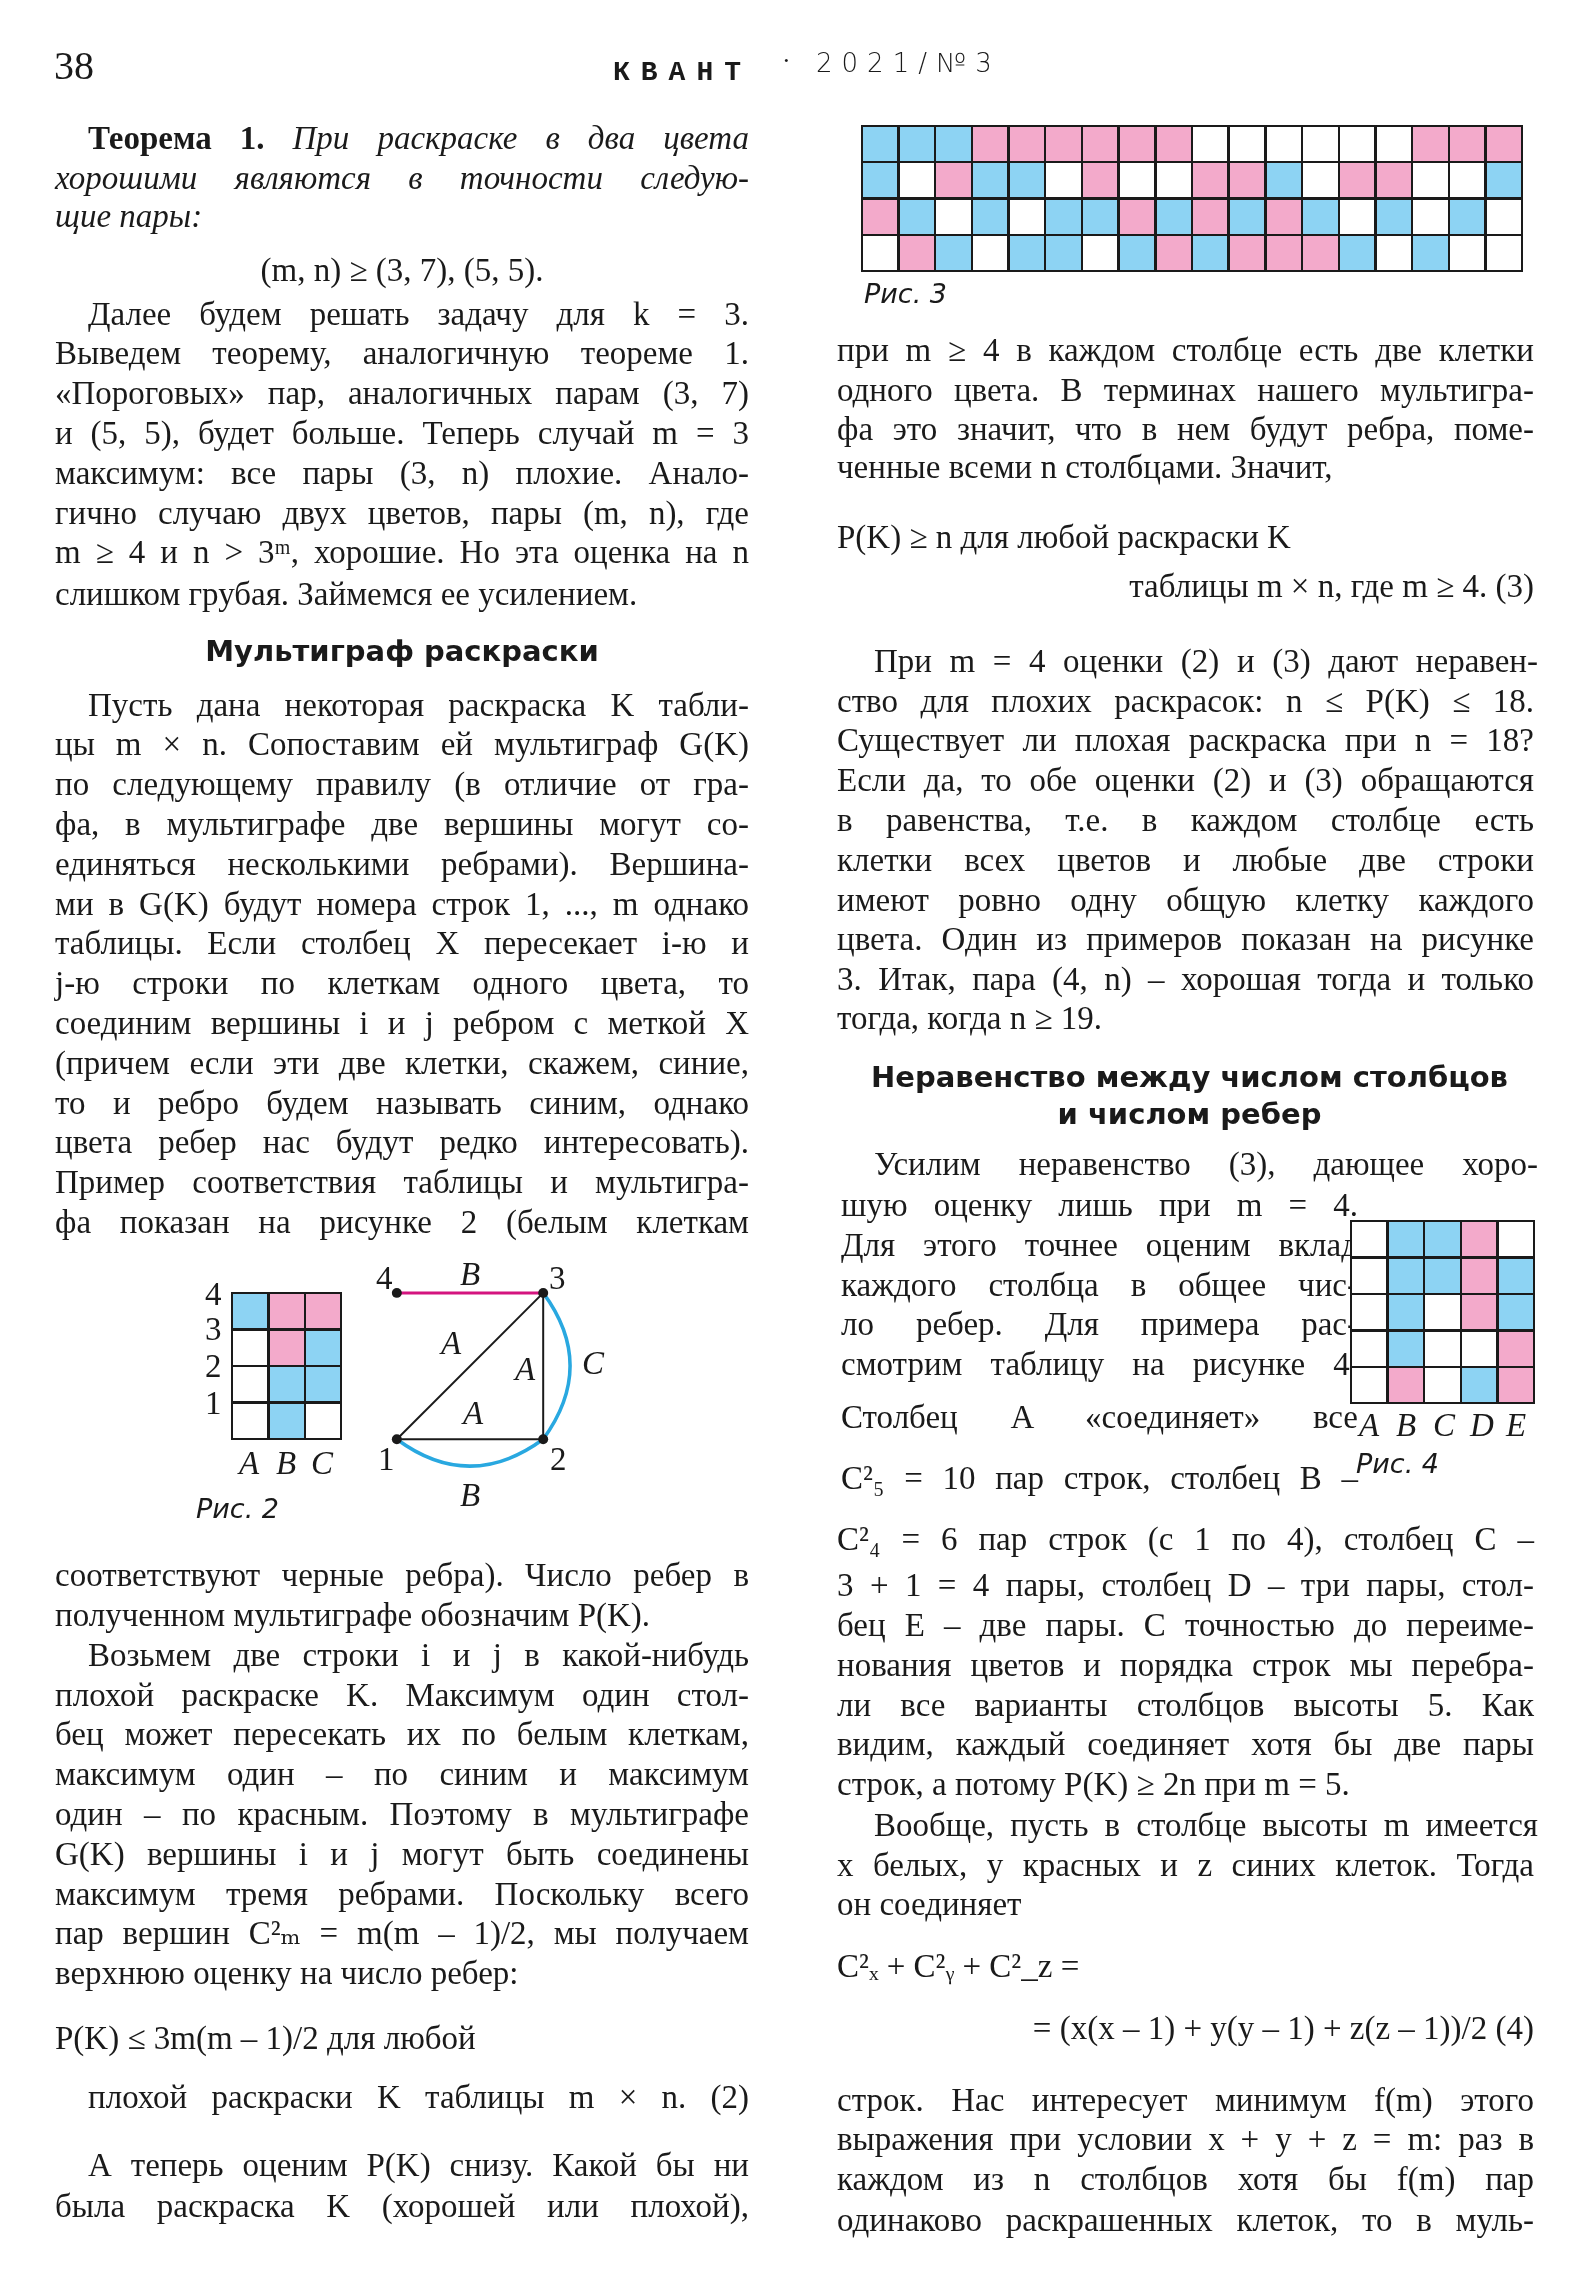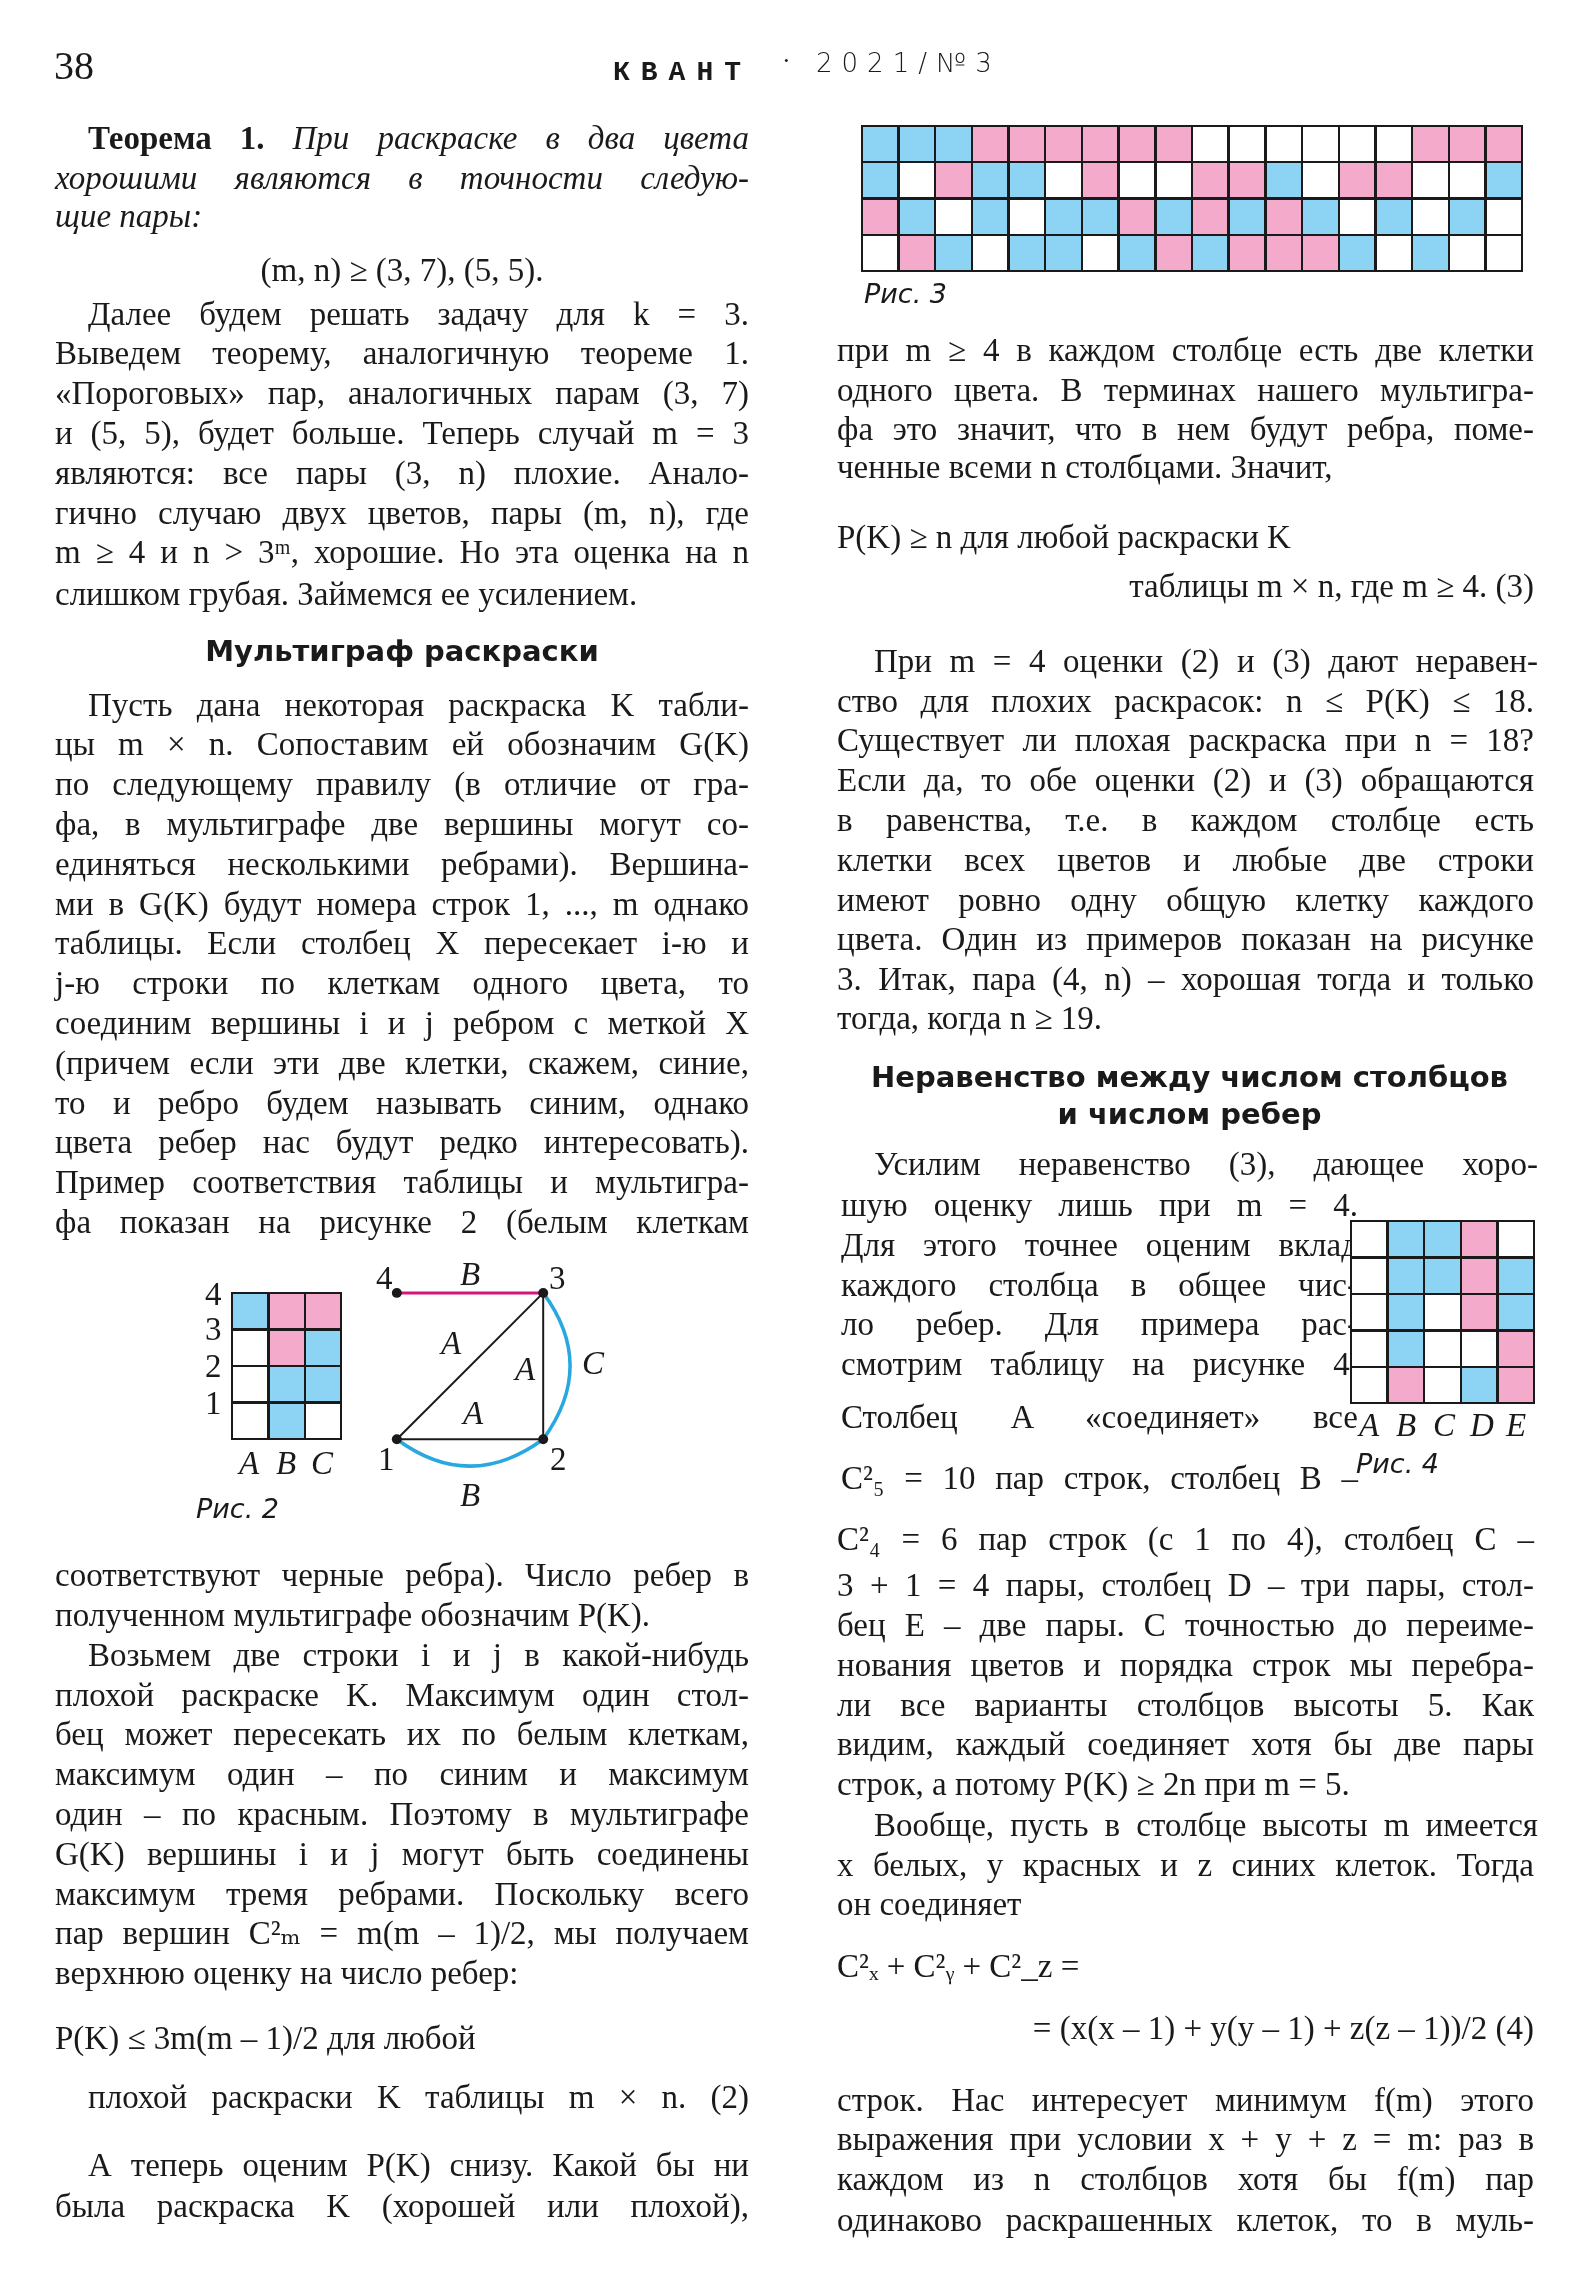--- a/index.html
+++ b/index.html
@@ -49,31 +49,31 @@
   </div>
   <div class="line L it" style="top:158px">хорошими являются в точности следую-</div>
   <div class="line L it last" style="top:196px">щие пары:</div>
   <div class="line L center" style="top:250px">(m, n) ≥ (3, 7), (5, 5).</div>
 
   <div>
     <div class="line Li" style="top:294px">Далее будем решать задачу для k = 3.</div>
     <div class="line L" style="top:333px">Выведем теорему, аналогичную теореме 1.</div>
     <div class="line L" style="top:373px">«Пороговых» пар, аналогичных парам (3, 7)</div>
     <div class="line L" style="top:413px">и (5, 5), будет больше. Теперь случай m = 3</div>
-    <div class="line L" style="top:453px">являются: все пары (3, n) плохие. Анало-</div>
+    <div class="line L" style="top:453px">максимум: все пары (3, n) плохие. Анало-</div>
     <div class="line L" style="top:493px">гично случаю двух цветов, пары (m, n), где</div>
     <div class="line L" style="top:532px">m ≥ 4 и n &gt; 3ᵐ, хорошие. Но эта оценка на n</div>
     <div class="line L last" style="top:574px">слишком грубая. Займемся ее усилением.</div>
   </div>
 
   <div class="heading" style="left:55px; width:694px; top:632px">Мультиграф раскраски</div>
 
   <div>
     <div class="line Li" style="top:685px">Пусть дана некоторая раскраска K табли-</div>
-    <div class="line L" style="top:724px">цы m × n. Сопоставим ей обозначим G(K)</div>
+    <div class="line L" style="top:724px">цы m × n. Сопоставим ей мультиграф G(K)</div>
     <div class="line L" style="top:764px">по следующему правилу (в отличие от гра-</div>
     <div class="line L" style="top:804px">фа, в мультиграфе две вершины могут со-</div>
     <div class="line L" style="top:844px">единяться несколькими ребрами). Вершина-</div>
     <div class="line L" style="top:884px">ми в G(K) будут номера строк 1, ..., m однако</div>
     <div class="line L" style="top:923px">таблицы. Если столбец X пересекает i-ю и</div>
     <div class="line L" style="top:963px">j-ю строки по клеткам одного цвета, то</div>
     <div class="line L" style="top:1003px">соединим вершины i и j ребром с меткой X</div>
     <div class="line L" style="top:1043px">(причем если эти две клетки, скажем, синие,</div>
     <div class="line L" style="top:1083px">то и ребро будем называть синим, однако</div>
     <div class="line L" style="top:1122px">цвета ребер нас будут редко интересовать).</div>

